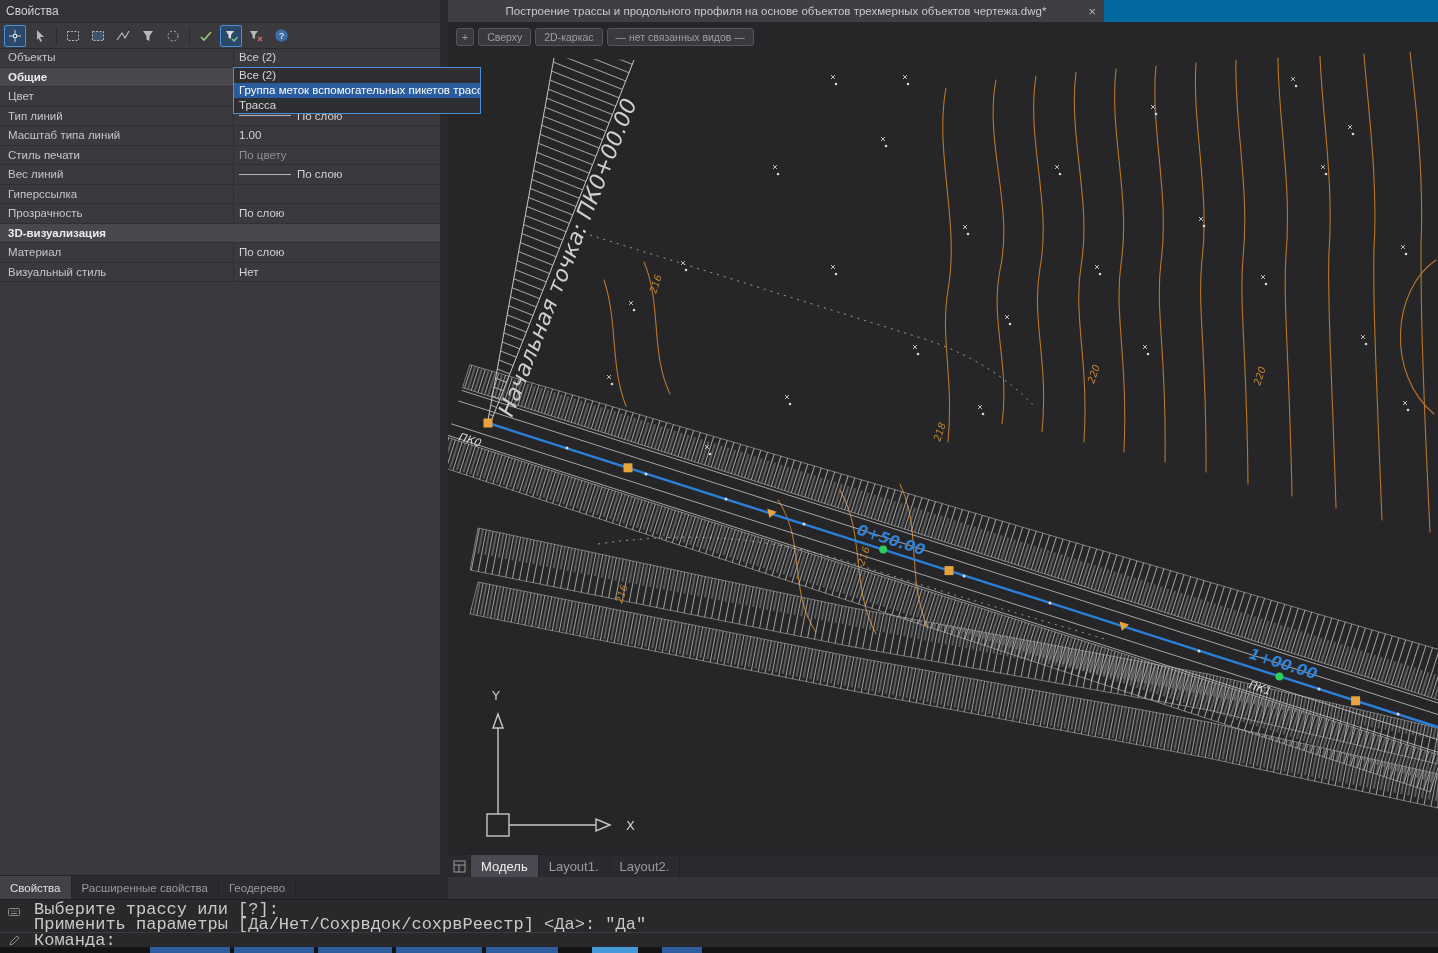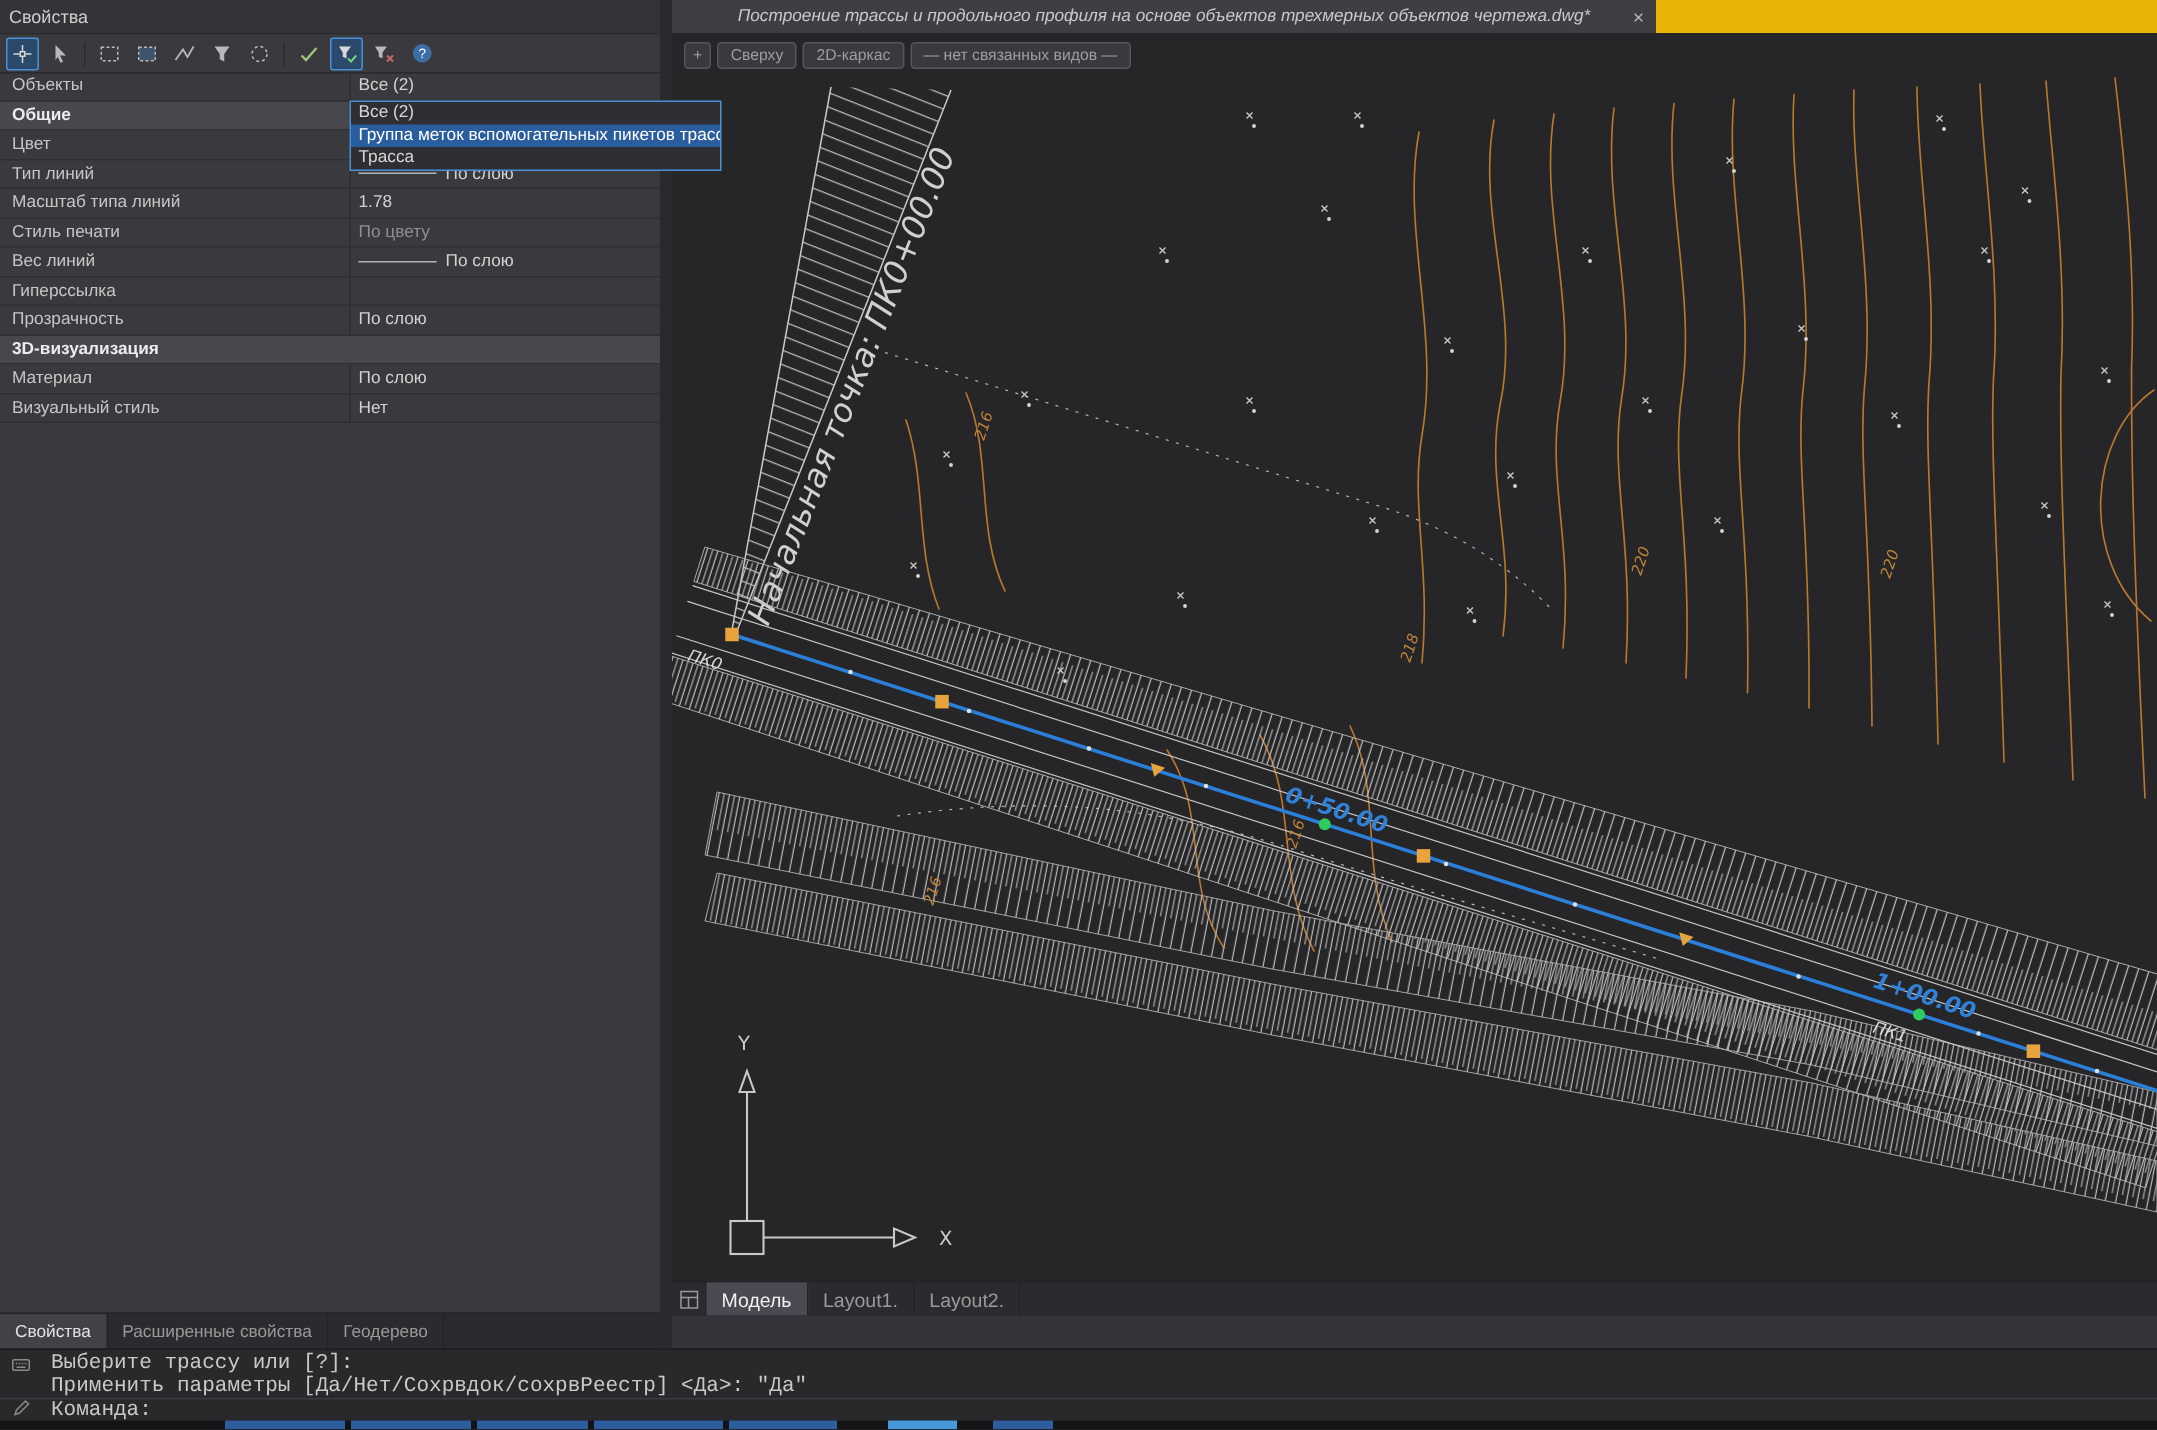--- a/index.html
+++ b/index.html
@@ -39,42 +39,42 @@
   .p-tabs{position:absolute;bottom:0;left:0;right:0;height:23px;background:#2b2b2f;display:flex;
           align-items:stretch;border-top:1px solid #242428;}
   .ptab{padding:0 10px;display:flex;align-items:center;font-size:11.5px;color:#9a9a9a;
         border-right:1px solid #242428;}
   .ptab.active{background:#414147;color:#e2e2e2;}
 
   #split{position:absolute;left:440px;top:0;width:8px;height:899px;background:#2a2a2d;}
 
   
   #draw{position:absolute;left:448px;top:0;width:990px;height:899px;background:#34343a;}
-  .d-title{height:22px;position:relative;background:#eab308;font-style:italic;}
+  .d-title{height:22px;position:relative;background:#0369a1;}
   .d-tab{position:absolute;left:0;top:0;width:656px;height:22px;background:#3e3e44;display:flex;
          align-items:center;justify-content:center;font-size:11.5px;color:#c9c9c9;
          border-bottom:1px solid #2a2a2e;}
   .d-tab .close{position:absolute;right:8px;color:#b5b5b5;font-size:13px;}
   #canvas{position:absolute;left:0;top:22px;width:990px;height:855px;background:#262628;overflow:hidden;}
   .v-toolbar{position:absolute;left:8px;top:6px;display:flex;gap:4px;z-index:10;}
   .vbtn{height:16px;padding:0 8px;background:#3a3a3e;border:1px solid #55555a;border-radius:3px;
         color:#9e9ea2;font-size:10.5px;display:flex;align-items:center;white-space:nowrap;}
   .vbtn.sq{padding:0 5px;}
   .m-tabs{position:absolute;bottom:0;left:0;right:0;height:22px;background:#2b2b2f;
           border-top:1px solid #242428;display:flex;align-items:stretch;}
   .mtab{padding:0 10px;display:flex;align-items:center;font-size:13px;color:#9a9a9a;
         border-right:1px solid #242428;}
   .mtab.active{background:#4a4a52;color:#f0f0f0;}
   .mtab-ico{width:22px;display:flex;align-items:center;justify-content:center;border-right:1px solid #242428;}
 
   .cad-label{font-family:"DejaVu Sans",sans-serif;font-style:italic;}
 
   
   #cmd{position:absolute;left:0;top:899px;width:1438px;height:48px;background:#29292c;
-       border-top:1px solid #1d1d20;font-family:"Liberation Mono",monospace;font-size:14px;color:#c9c9c9;
+       border-top:1px solid #1d1d20;font-family:"Liberation Mono",monospace;font-size:17px;color:#c9c9c9;
        box-sizing:border-box;padding-top:2px;}
   .cline{height:15px;line-height:15px;padding-left:34px;white-space:pre;}
   .cline.last{border-top:1px solid #3a3a3f;}
   .gutter-ico{position:absolute;left:8px;}
 
   
   #taskbar{position:absolute;left:0;top:947px;width:1438px;height:6px;background:#141416;}
   .tseg{position:absolute;top:0;height:6px;background:#2e5d9d;}
   .tseg.bright{background:#4798d8;}
 </style>
@@ -181,21 +181,21 @@
       </div>
       <div class="prow">
         <div class="plabel">Тип линий</div>
         <div class="pvalue">
           <span class="lineglyph"></span>
           <span>По слою</span>
         </div>
       </div>
       <div class="prow">
         <div class="plabel">Масштаб типа линий</div>
-        <div class="pvalue">1.78</div>
+        <div class="pvalue">1.00</div>
       </div>
       <div class="prow">
         <div class="plabel">Стиль печати</div>
         <div class="pvalue muted">По цвету</div>
       </div>
       <div class="prow">
         <div class="plabel">Вес линий</div>
         <div class="pvalue">
           <span class="lineglyph"></span>
           <span>По слою</span>

